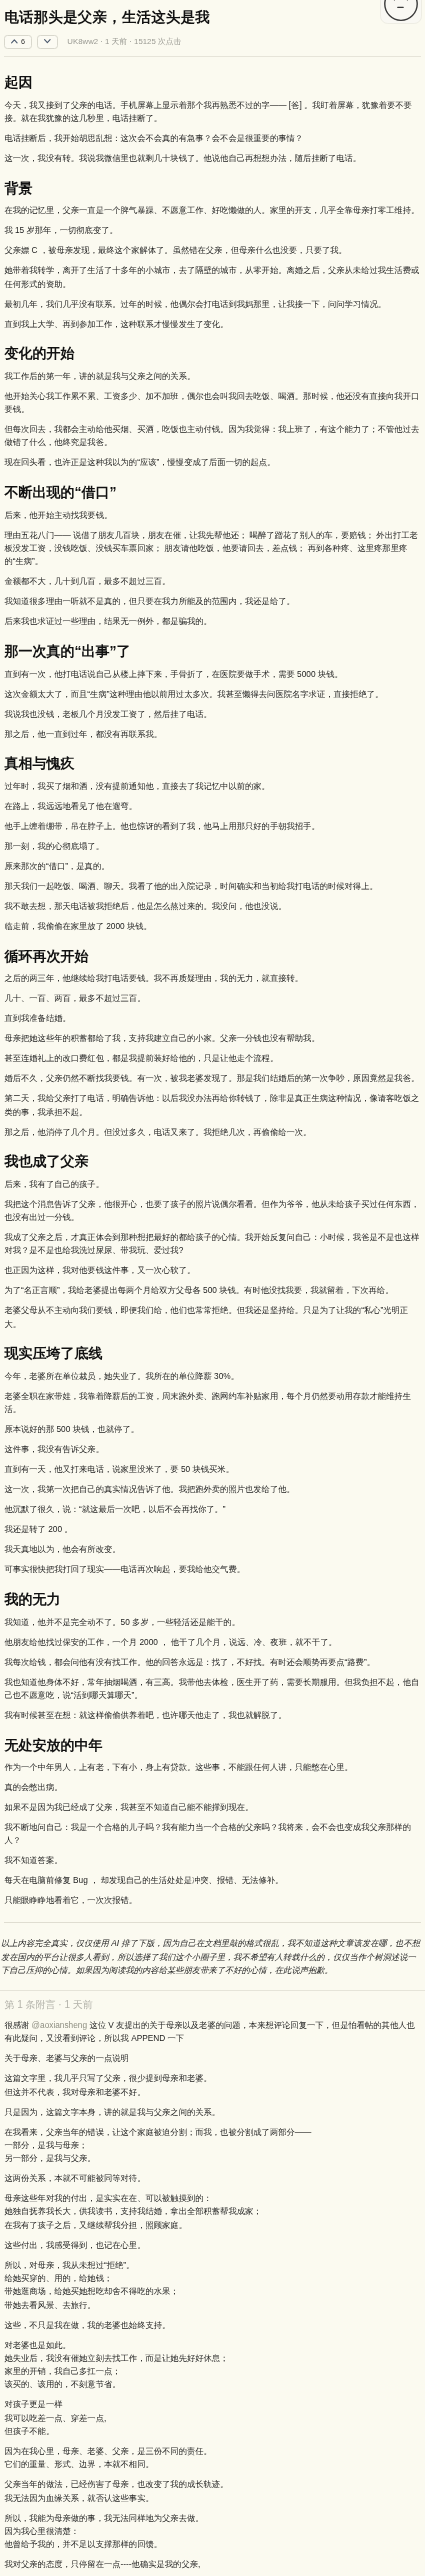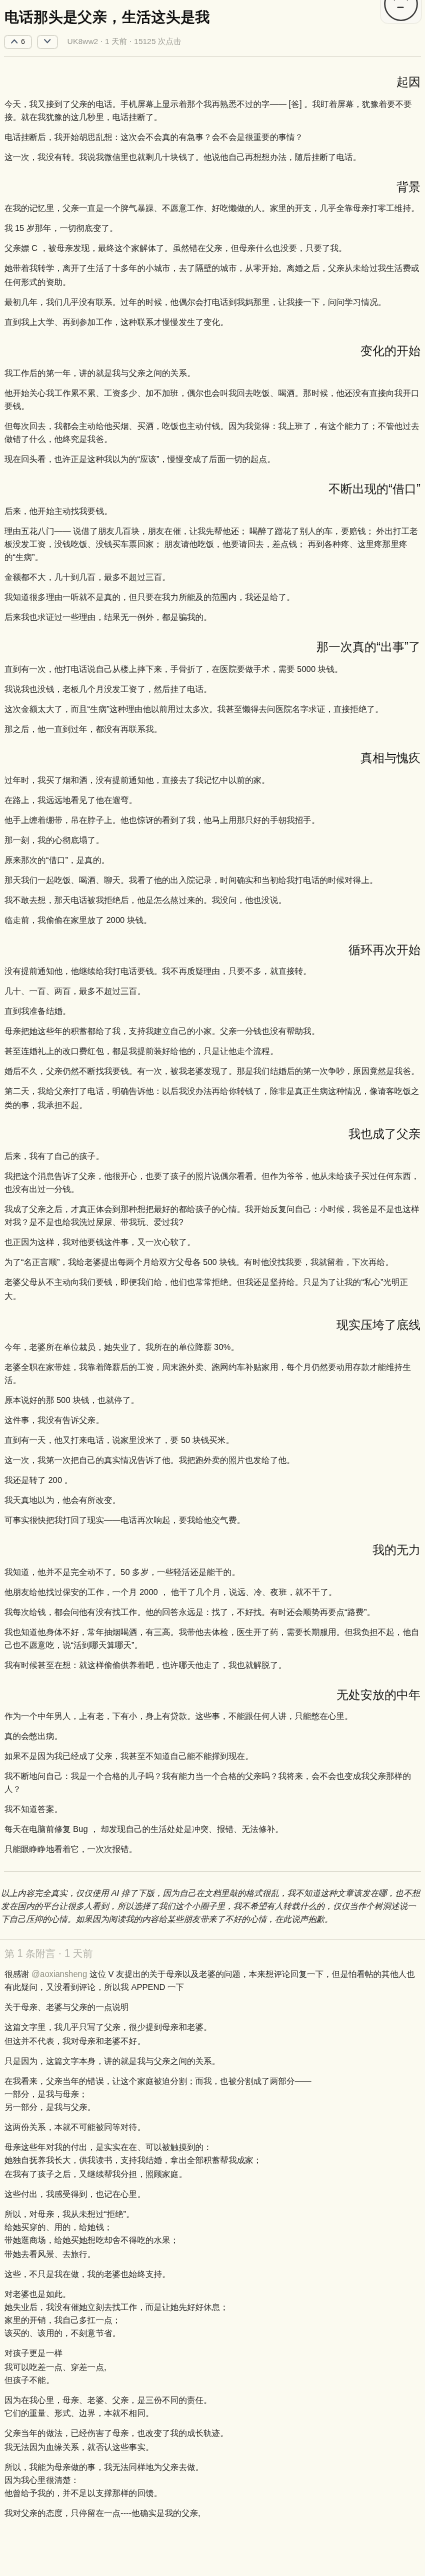--- a/index.html
+++ b/index.html
@@ -26,21 +26,21 @@
     border:0.6px solid #d9d8cd; background:#fcfbf3; border-radius:3.3px;
     padding:1.7px 6.1px; height:14px; color:#4c5a6e; font-size:7.2px; cursor:pointer;
   }
   .vote-count { color:#333; font-size:7.2px; }
   .meta-text { color:#9a9a93; font-size:7.8px; margin-left:4.4px; }
   .member-link { color:#9a9a93; text-decoration:none; }
   .header-divider { border-top:0.6px solid #e6e4d9; margin-top:1.1px; }
 
   
   .content { padding:2.2px 4.4px 0 4.4px; }
-  .content h3 { font-size:12px; font-weight:400; color:#111; margin:14.4px 0 6.7px 0;text-align:right; }
+  .content h3 { font-size:14px; font-weight:700; color:#111; margin:14.4px 0 6.7px 0; }
   .content p, .postscript, .subtle p { font-size:8.3px; line-height:13.3px; color:#1c1c1c; margin:6.7px 0; }
   .content-hr { border:none; border-top:0.6px solid #dfddd1; margin:14.4px 4.4px; }
   .postscript { padding:0 1px;font-style:italic; }
 
   
   .subtle { margin:12.2px 0 0 0; border-top:0.6px solid #e6e4d9; padding:7.8px 4.4px 10px 4.4px; }
   .subtle-head { color:#b3b2aa; font-size:10px; margin-bottom:6px; }
   .mention { color:#8f8f82; text-decoration:none; cursor:pointer; }
 </style>
 </head>
@@ -119,24 +119,24 @@
       <p>金额都不大，几十到几百，最多不超过三百。</p>
 
       <p>我知道很多理由一听就不是真的，但只要在我力所能及的范围内，我还是给了。</p>
 
       <p>后来我也求证过一些理由，结果无一例外，都是骗我的。</p>
 
       <h3>那一次真的“出事”了</h3>
 
       <p>直到有一次，他打电话说自己从楼上摔下来，手骨折了，在医院要做手术，需要 5000 块钱。</p>
 
+      <p>这次金额太大了，而且“生病”这种理由他以前用过太多次。我甚至懒得去问医院名字求证，直接拒绝了。</p>
+
       <p>我说我也没钱，老板几个月没发工资了，然后挂了电话。</p>
 
-      <p>这次金额太大了，而且“生病”这种理由他以前用过太多次。我甚至懒得去问医院名字求证，直接拒绝了。</p>
-
       <p>那之后，他一直到过年，都没有再联系我。</p>
 
       <h3>真相与愧疚</h3>
 
       <p>过年时，我买了烟和酒，没有提前通知他，直接去了我记忆中以前的家。</p>
 
       <p>在路上，我远远地看见了他在遛弯。</p>
 
       <p>他手上缠着绷带，吊在脖子上。他也惊讶的看到了我，他马上用那只好的手朝我招手。</p>
 
@@ -145,34 +145,35 @@
       <p>原来那次的“借口”，是真的。</p>
 
       <p>那天我们一起吃饭、喝酒、聊天。我看了他的出入院记录，时间确实和当初给我打电话的时候对得上。</p>
 
       <p>我不敢去想，那天电话被我拒绝后，他是怎么熬过来的。我没问，他也没说。</p>
 
       <p>临走前，我偷偷在家里放了 2000 块钱。</p>
 
       <h3>循环再次开始</h3>
 
-      <p>没有提前通知他，他继续给我打电话要钱。我不再质疑理由，只要不多，就直接转。</p>
+      <p>之后的两三年，他继续给我打电话要钱。我不再质疑理由，我的无力，就直接转。</p>
 
       <p>几十、一百、两百，最多不超过三百。</p>
 
       <p>直到我准备结婚。</p>
 
       <p>母亲把她这些年的积蓄都给了我，支持我建立自己的小家。父亲一分钱也没有帮助我。</p>
 
       <p>甚至连婚礼上的改口费红包，都是我提前装好给他的，只是让他走个流程。</p>
 
       <p>婚后不久，父亲仍然不断找我要钱。有一次，被我老婆发现了。那是我们结婚后的第一次争吵，原因竟然是我爸。</p>
 
       <p>第二天，我给父亲打了电话，明确告诉他：以后我没办法再给你转钱了，除非是真正生病这种情况，像请客吃饭之类的事，我承担不起。</p>
 
+      <p>那之后，他消停了几个月。但没过多久，电话又来了。我拒绝几次，再偷偷给一次。</p>
 
       <h3>我也成了父亲</h3>
 
       <p>后来，我有了自己的孩子。</p>
 
       <p>我把这个消息告诉了父亲，他很开心，也要了孩子的照片说偶尔看看。但作为爷爷，他从未给孩子买过任何东西，也没有出过一分钱。</p>
 
       <p>我成了父亲之后，才真正体会到那种想把最好的都给孩子的心情。我开始反复问自己：小时候，我爸是不是也这样对我？是不是也给我洗过屎尿、带我玩、爱过我?</p>
 
       <p>也正因为这样，我对他要钱这件事，又一次心软了。</p>
@@ -188,20 +189,21 @@
       <p>老婆全职在家带娃，我靠着降薪后的工资，周末跑外卖、跑网约车补贴家用，每个月仍然要动用存款才能维持生活。</p>
 
       <p>原本说好的那 500 块钱，也就停了。</p>
 
       <p>这件事，我没有告诉父亲。</p>
 
       <p>直到有一天，他又打来电话，说家里没米了，要 50 块钱买米。</p>
 
       <p>这一次，我第一次把自己的真实情况告诉了他。我把跑外卖的照片也发给了他。</p>
 
+      <p>他沉默了很久，说：“就这最后一次吧，以后不会再找你了。”</p>
 
       <p>我还是转了 200 。</p>
 
       <p>我天真地以为，他会有所改变。</p>
 
       <p>可事实很快把我打回了现实——电话再次响起，要我给他交气费。</p>
 
       <h3>我的无力</h3>
 
       <p>我知道，他并不是完全动不了。50 多岁，一些轻活还是能干的。</p>

